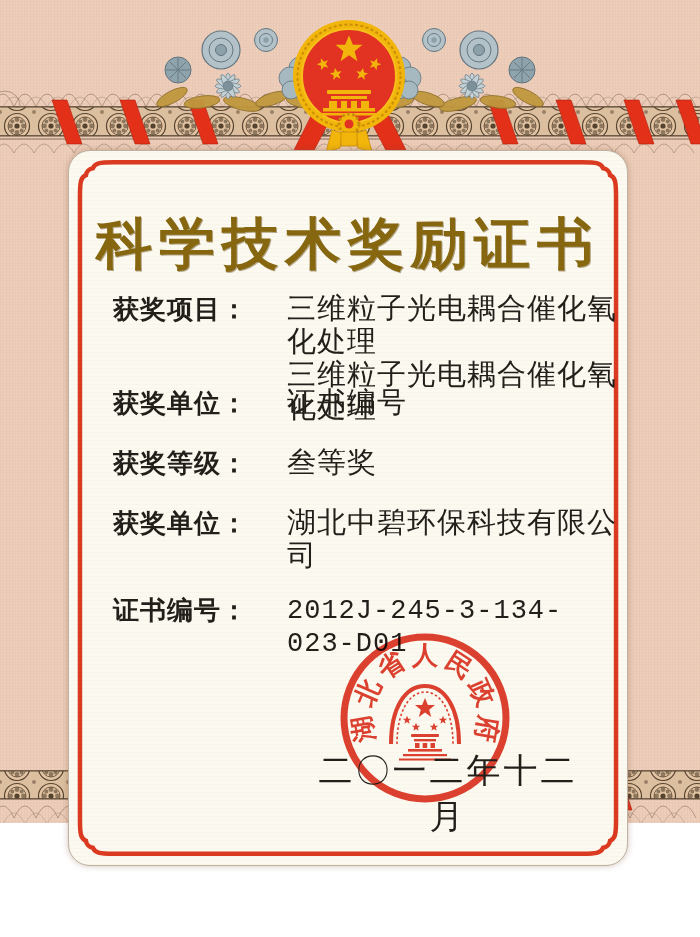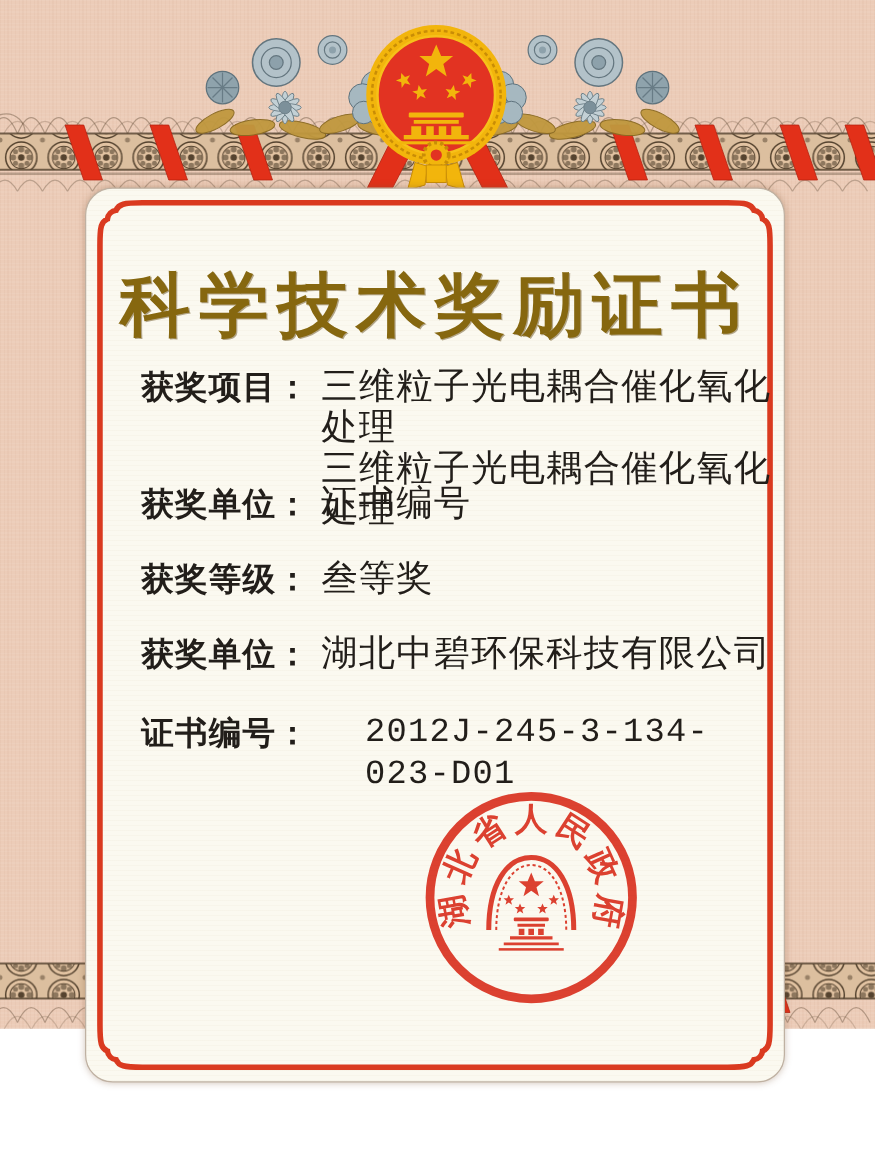--- a/index.html
+++ b/index.html
@@ -23,23 +23,23 @@
       var(--panel,#fbf9f0);
     border-radius:22px;border:1px solid #bfb1a2;box-shadow:0 0 6px rgba(120,80,50,.35);}
   .red-frame{position:absolute;inset:0;width:100%;height:100%;}
   .title{position:absolute;left:0;top:56px;width:100%;text-align:center;
     font-family:"DejaVu Serif",serif;font-weight:bold;font-size:56px;letter-spacing:7px;
     color:var(--title_gold,#86670f);text-shadow:1px 1px 0 rgba(90,65,10,.45);}
   .row{position:absolute;left:44px;display:flex;align-items:flex-start;}
   .row .lbl{font-family:"Liberation Sans",sans-serif;font-weight:700;font-size:26px;
     color:var(--text_black,#221e1a);letter-spacing:1px;width:140px;flex:none;}
   .row .val{font-family:"DejaVu Serif",serif;font-size:29px;color:var(--text_black,#221e1a);
-    letter-spacing:1px;line-height:33px;padding-left:4px;}
+    letter-spacing:1px;line-height:33px;padding-left:4px;margin-left:30px;}
   .row .val.num{font-family:"Liberation Mono",monospace;font-size:27px;letter-spacing:1px;padding-top:2px;}
-  #row-0{top:141px;} #row-1{top:235px;} #row-2{top:295px;} #row-3{top:355px;} #row-4{top:418px;gap:35px;}
+  #row-0{top:141px;} #row-1{top:235px;} #row-2{top:295px;} #row-3{top:355px;} #row-4{top:442px;}
   .seal{position:absolute;left:266px;top:477px;width:180px;height:180px;mix-blend-mode:multiply;opacity:.93;}
   .seal text{font-family:"DejaVu Serif",serif;font-weight:bold;font-size:26px;fill:var(--seal_red,#de3323);}
   .date{position:absolute;left:244px;top:597px;width:270px;text-align:center;
     font-family:"DejaVu Serif",serif;font-size:34px;letter-spacing:3px;color:var(--text_black,#221e1a);}
 </style>
 </head>
 <body>
 
 <div class="page">
 
@@ -314,14 +314,15 @@
           <rect x="80" y="115" width="4.5" height="5"></rect>
             <rect x="87.7" y="115" width="4.5" height="5"></rect>
             <rect x="95.5" y="115" width="4.5" height="5"></rect>
           <rect x="73" y="121" width="34" height="2.6"></rect>
           <rect x="68" y="126" width="44" height="2.2"></rect>
           <rect x="64" y="130.5" width="52" height="2"></rect>
         </g>
       </g>
     </svg>
 
+    <div class="date">二〇一二年十二月</div>
   </div>
 </div>
 
 </body></html>

